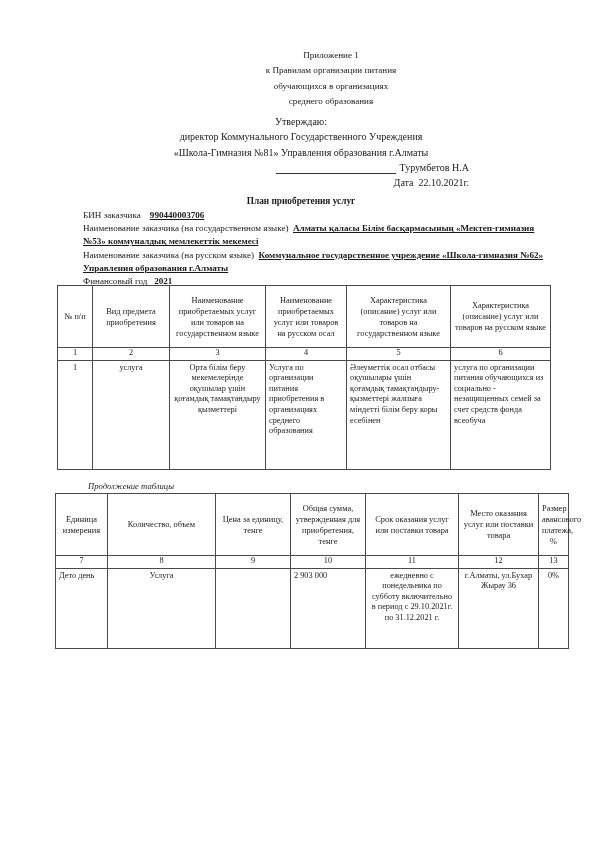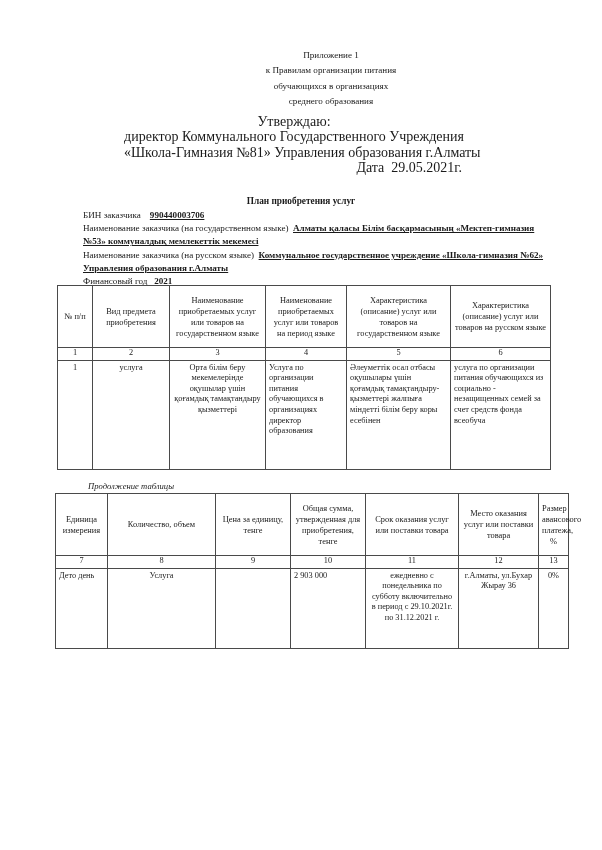--- a/index.html
+++ b/index.html
@@ -32,23 +32,23 @@
     width: 290px;
     text-align: center;
     font-size: 9.1px;
     line-height: 15.4px;
   }
   .appendix-block div { white-space: nowrap; }
 
   .approve-block {
     position: absolute;
     top: 114px;
-    right: 38px;
+    right: 31px;
     width: 340px;
-    font-size: 14px;
+    font-size: 10px;
     line-height: 15.3px;
     text-align: center;
   }
   .approve-block .ln { white-space: nowrap; }
   .approve-title { text-align: center; }
   .sig-line {
     display: inline-block;
     border-bottom: 1px solid #333;
     width: 120px;
     height: 9px;
@@ -166,21 +166,22 @@
     <div>Приложение 1</div>
     <div>к Правилам организации питания</div>
     <div>обучающихся в организациях</div>
     <div>среднего образования</div>
   </div>
 
   <div class="approve-block">
     <div class="ln approve-title">Утверждаю:</div>
     <div class="ln">директор Коммунального Государственного Учреждения</div>
     <div class="ln">«Школа-Гимназия №81»  Управления образования г.Алматы</div>
-    <div class="ln approve-date"><span>Дата</span>&nbsp;&nbsp;<span>29.05.2021г.</span></div>
+    <div class="ln approve-sig"><span class="sig-line"></span><span>Турумбетов Н.А</span></div>
+    <div class="ln approve-date"><span>Дата</span>&nbsp;&nbsp;<span>22.10.2021г.</span></div>
   </div>
 
   <div class="doc-title">План приобретения услуг</div>
 
   <div class="info">
     <div class="row">
       <span class="lbl">БИН заказчика</span>
       &nbsp;&nbsp;&nbsp;<span class="val">990440003706</span>
     </div>
     <div class="row">
@@ -210,39 +211,39 @@
         <col class="c3">
         <col class="c4">
         <col class="c5">
         <col class="c6">
     </colgroup>
     <thead>
       <tr class="hdr">
         <th>№ п/п</th>
         <th>Вид предмета приобретения</th>
         <th>Наименование приобретаемых услуг или товаров на государственном языке</th>
-        <th>Наименование приобретаемых услуг или товаров на период языке</th>
+        <th>Наименование приобретаемых услуг или товаров на русском осал</th>
         <th>Характеристика (описание) услуг или товаров на государственном языке</th>
         <th>Характеристика (описание) услуг или товаров на русском языке</th>
       </tr>
       <tr class="numrow">
         <td class="num">1</td>
         <td class="num">2</td>
         <td class="num">3</td>
         <td class="num">4</td>
         <td class="num">5</td>
         <td class="num">6</td>
       </tr>
     </thead>
     <tbody>
       <tr class="datarow">
         <td class="cell-center mid">1</td>
         <td class="cell-center mid">услуга</td>
         <td class="cell-center mid">Орта білім беру мекемелерінде оқушылар үшін қоғамдық тамақтандыру қызметтері</td>
-        <td class="cell-left mid">Услуга по организации питания обучающихся в организациях директор образования</td>
+        <td class="cell-left mid">Услуга по организации питания приобретения в организациях среднего образования</td>
         <td class="cell-left mid">Әлеуметтік осал отбасы оқушылары үшін қоғамдық тамақтандыру- қызметтері жалпыға міндетті білім беру коры есебінен</td>
         <td class="cell-left mid">услуга по организации питания обучающихся из социально - незащищенных семей за счет средств фонда всеобуча</td>
       </tr>
     </tbody>
   </table>
 
   <div class="cont-label">Продолжение таблицы</div>
 
   <table class="grid" id="table2">
     <colgroup>

